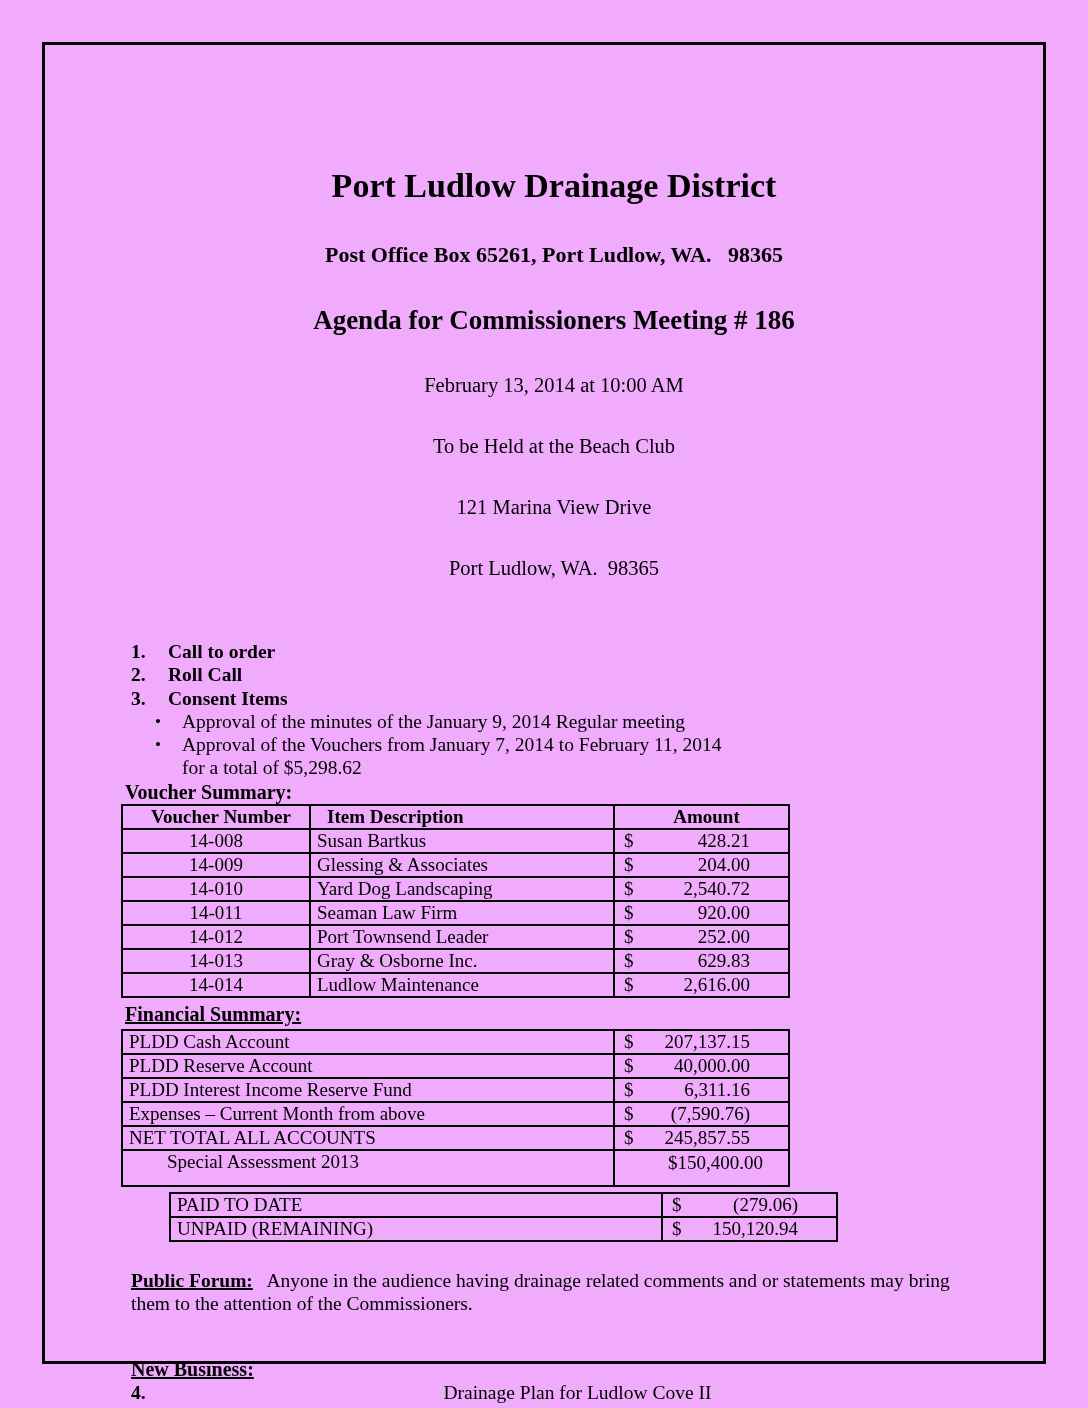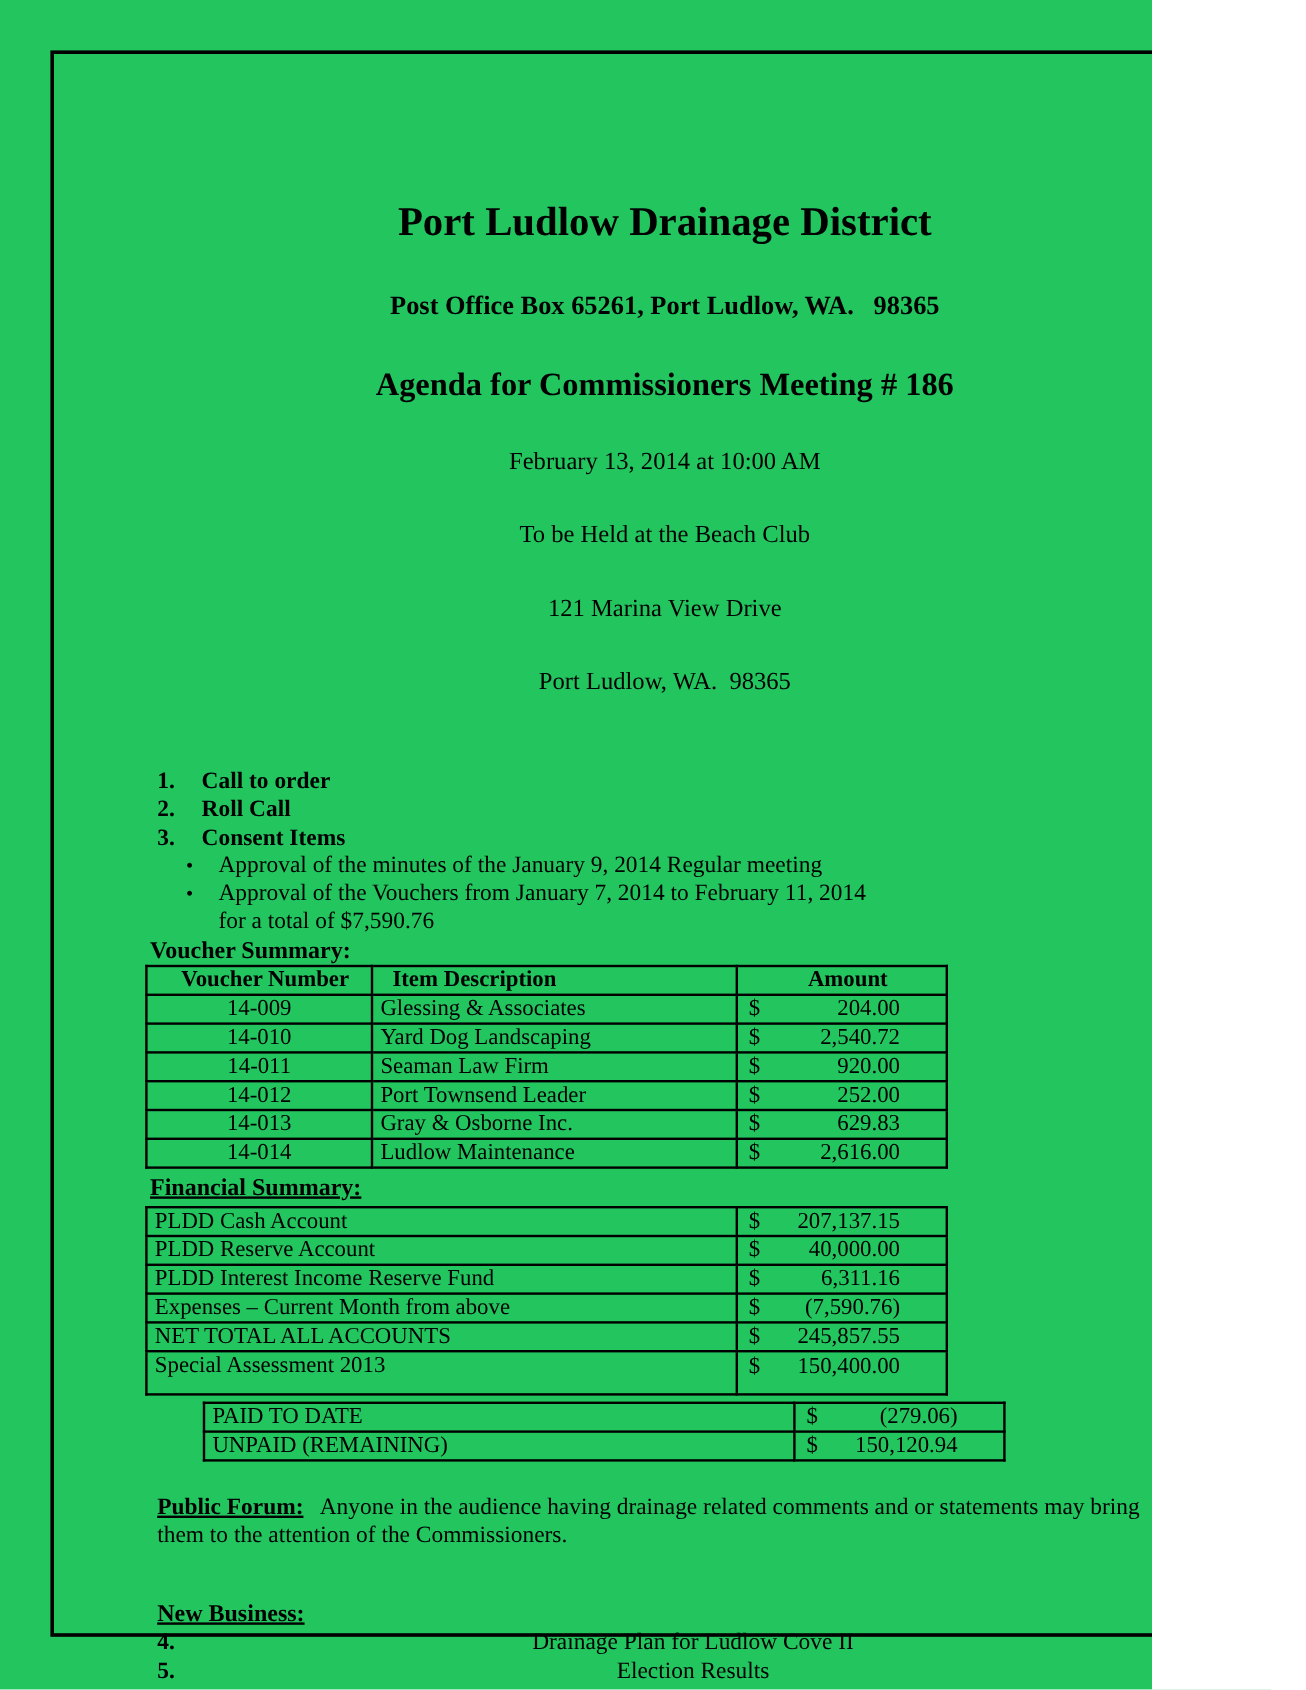--- a/index.html
+++ b/index.html
@@ -4,23 +4,23 @@
 <style>
   * { margin: 0; padding: 0; box-sizing: border-box; }
   html, body { background: #ffffff; }
   body {
     font-family: "Liberation Serif", "DejaVu Serif", serif;
     color: #000;
     -webkit-font-smoothing: antialiased;
   }
   .page {
     position: relative;
-    width: 960px;
+    width: 1088px;
     height: 1408px;
-    background: #22c55e;
+    background: #f0abfc;
     overflow: hidden;
   }
   .frame {
     position: absolute;
     left: 42px;
     top: 42px;
     width: 1004px;
     height: 1322px;
     border: 3px solid #000;
   }
@@ -73,21 +73,21 @@
   .vt-col-amt  { width: 175px; }
   td.cell-center { text-align: center; }
   td.cell-left { text-align: left; }
   .amt-cell { padding: 0; }
   .amt-inner { display: flex; justify-content: space-between; align-items: center; height: 100%; }
   .amt-inner .cur { padding-left: 9px; }
   .amt-inner .val { padding-right: 38px; }
 
   .fin-col-label { width: 492px; }
   .fin-col-amt   { width: 175px; }
-  tr.tall-row td { height: 36px; vertical-align: top; }
+  tr.tall-row td { height: 36px; vertical-align: top; padding-left: 44px; }
   tr.tall-row .amt-inner { height: auto; padding-top: 1px; }
   .totals-table { margin-top: 5px; margin-left: 48px; }
 
   .voucher-heading   { margin-top: 0px; }
   .financial-heading { margin-top: 4px; margin-bottom: 3px; }
   .voucher-block   { margin-top: 0px; }
 
   
   .public-forum { margin-top: 27px; margin-left: 10px; }
   .pf-lead { font-weight: bold; text-decoration: underline; text-decoration-thickness: 2px; }
@@ -126,36 +126,46 @@
           <span class="txt">Consent Items</span>
         </div>
         <div class="bullet-item">
           <span class="bullet">•</span>
           <div class="btxt">Approval of the minutes of the January 9, 2014 Regular meeting</div>
         </div>
         <div class="bullet-item">
           <span class="bullet">•</span>
           <div class="btxt">
             <div>Approval of the Vouchers from January 7, 2014 to February 11, 2014</div>
-            <div>for a total of $7,590.76</div>
+            <div>for a total of $5,298.62</div>
           </div>
         </div>
       </div>
 
       <div class="voucher-block">
         <div class="sec-heading voucher-heading">Voucher Summary:</div>
         <table>
           <thead>
             <tr>
               <th class="vt-col-num">Voucher Number</th>
               <th class="vt-col-desc" style="text-align:left">Item Description</th>
               <th class="vt-col-amt">Amount</th>
             </tr>
           </thead>
           <tbody>
+            <tr>
+              <td class="cell-center">14-008</td>
+              <td class="cell-left">Susan Bartkus</td>
+              <td class="amt-cell">
+                  <div class="amt-inner">
+                    <span class="cur">$</span>
+                    <span class="val">428.21</span>
+                  </div>
+                </td>
+            </tr>
             <tr>
               <td class="cell-center">14-009</td>
               <td class="cell-left">Glessing &amp; Associates</td>
               <td class="amt-cell">
                   <div class="amt-inner">
                     <span class="cur">$</span>
                     <span class="val">204.00</span>
                   </div>
                 </td>
             </tr>

